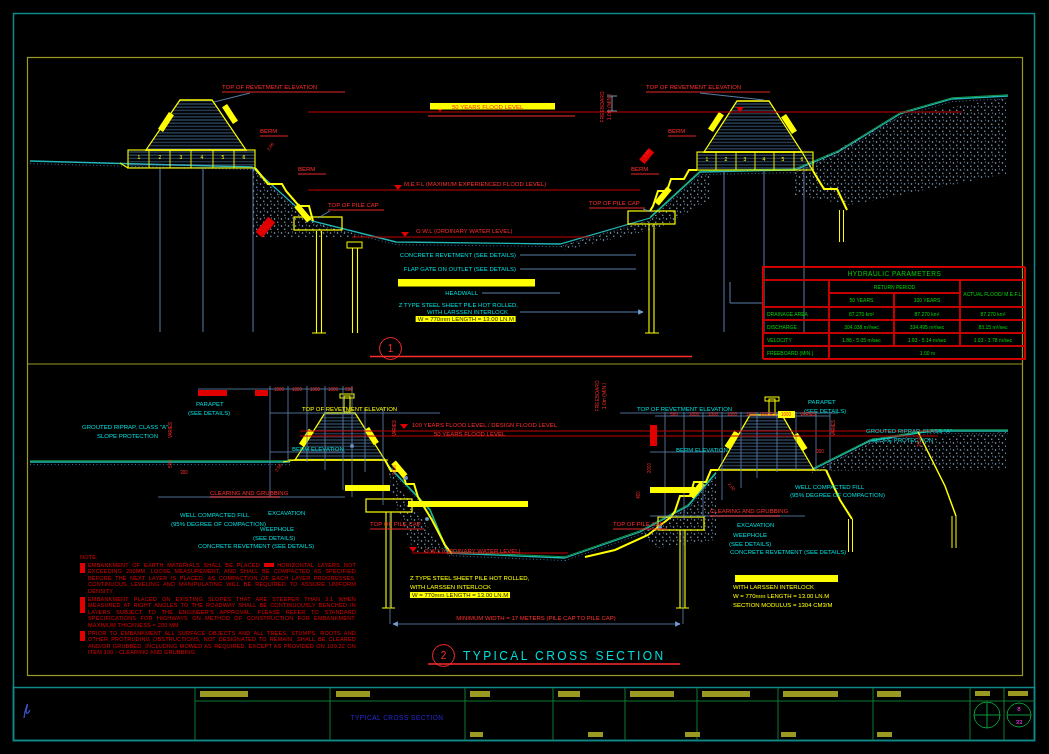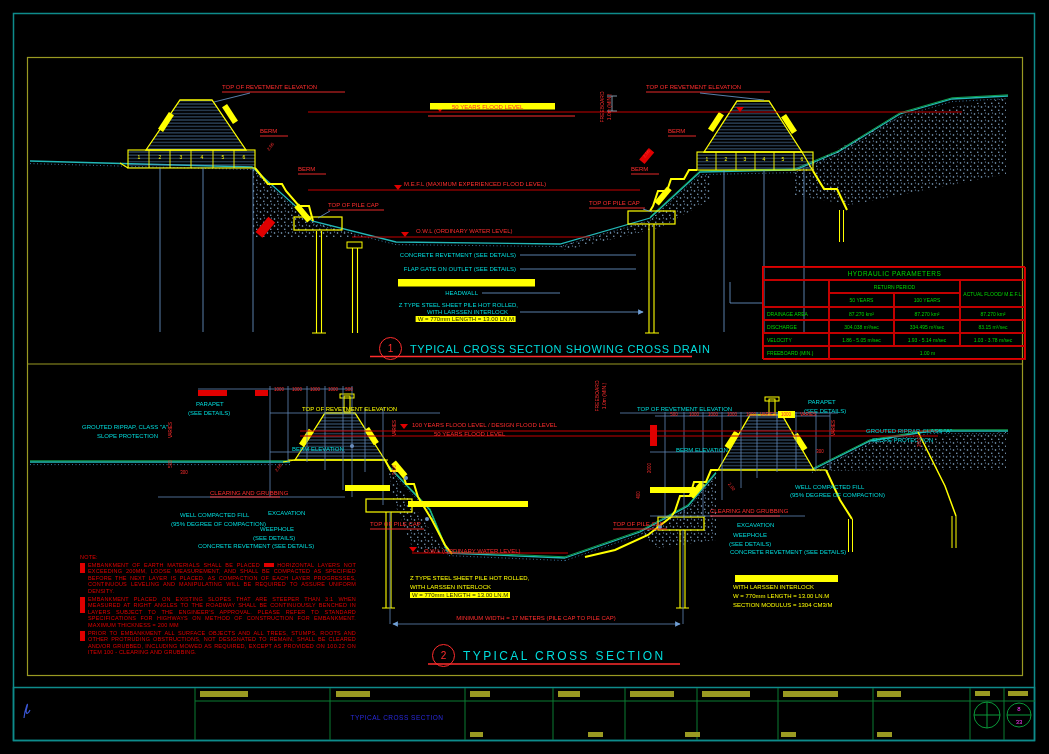--- a/index.html
+++ b/index.html
@@ -353,21 +353,20 @@
       <span class="dim" style="left: 639px; top: 495px; font-size: 4.5px; transform: translate(-50%, -50%) rotate(-90deg);">400</span>
       <span class="dim" style="left: 834px; top: 428px; font-size: 4.5px; transform: translate(-50%, -50%) rotate(-90deg);">VARIES</span>
       <span class="dim" style="left: 820px; top: 450px; font-size: 4.5px; transform: translateX(-50%);">300</span>
       <span class="dim" style="left: 920px; top: 442px; font-size: 4.5px; transform: translate(-50%, -50%) rotate(-90deg);">2000</span>
       <span class="dim" style="left: 279px; top: 468px; font-size: 4.5px; transform: translate(-50%, -50%) rotate(-52deg);">2.00</span>
       <span class="dim" style="left: 731px; top: 487px; font-size: 4.5px; transform: translate(-50%, -50%) rotate(52deg);">2.00</span>
     </div>
 
 <div class="dtitle" style="left:379px;top:337px">
   <span class="bubble" style="position:static">1</span>
-  <span class="t1text" style="position:static">TYPICAL  CROSS SECTION  SHOWING CROSS DRAIN</span>
 </div>
 <div class="dtitle" style="left:432px;top:644px">
   <span class="bubble" style="position:static">2</span>
   <span class="t2text" style="position:static">TYPICAL  CROSS SECTION</span>
 </div>
 
 <div id="htable">
   <div class="ttl" style="grid-column:1/5">HYDRAULIC PARAMETERS</div>
   <div style="grid-column:1;grid-row:2/4"></div>
   <div style="grid-column:2/4;grid-row:2">RETURN PERIOD</div>

